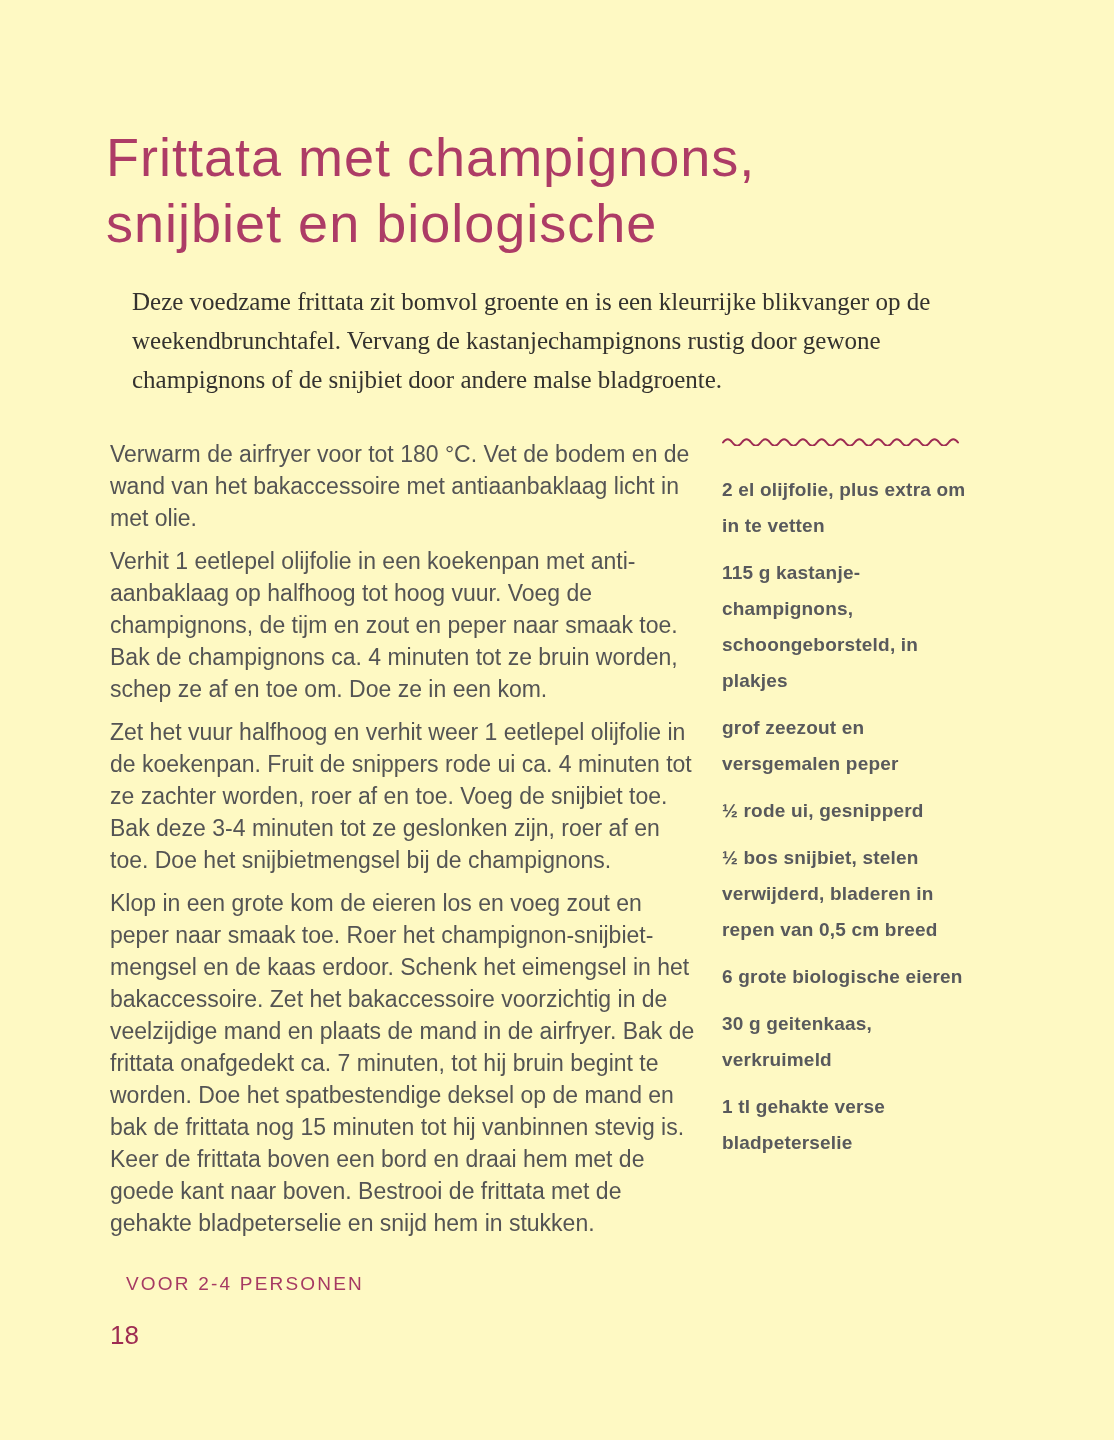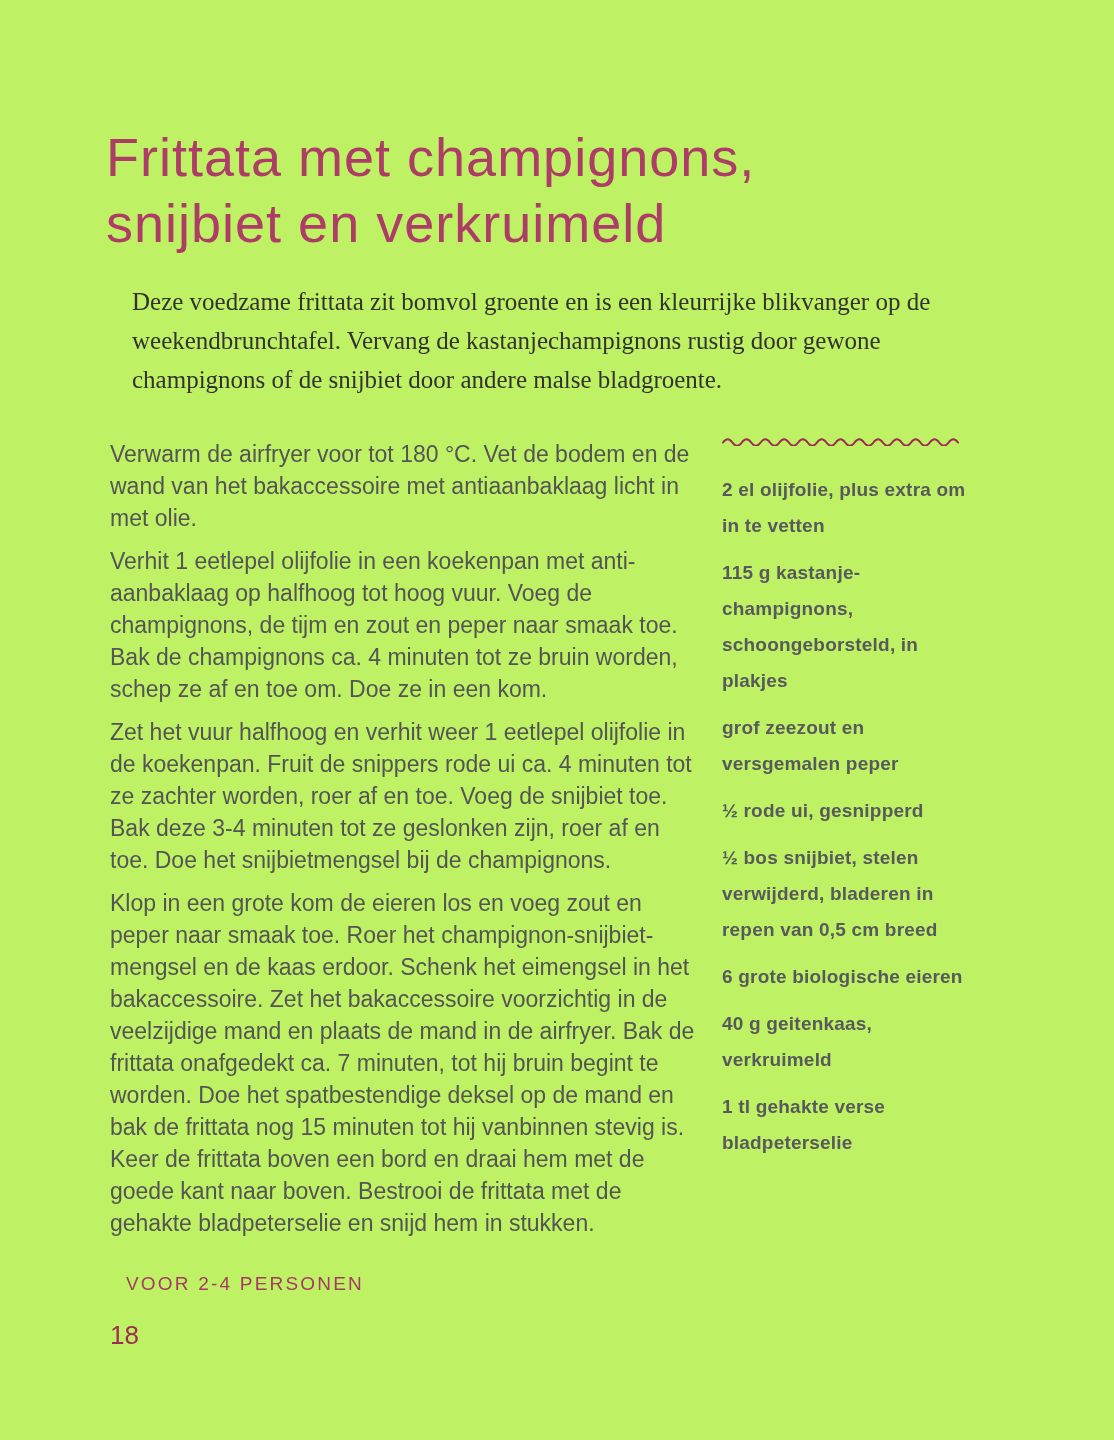--- a/index.html
+++ b/index.html
@@ -4,21 +4,21 @@
 <style>
   html, body {
     margin: 0;
     padding: 0;
     background: #ffffff;
   }
   .page {
     position: relative;
     width: 1114px;
     height: 1440px;
-    background: #bef264;
+    background: #fef9c3;
     font-family: "Liberation Sans", sans-serif;
     overflow: hidden;
   }
   .title {
     position: absolute;
     left: 106px;
     top: 124px;
     margin: 0;
     font-family: "Liberation Sans", sans-serif;
     font-weight: 300;
@@ -90,42 +90,42 @@
     font-weight: 300;
     font-size: 26px;
     color: #9e2c52;
   }
 </style>
 </head>
 <body>
 
 <div class="page">
 
-  <h1 class="title"><span>Frittata met champignons,</span><br><span>snijbiet en verkruimeld</span></h1>
+  <h1 class="title"><span>Frittata met champignons,</span><br><span>snijbiet en biologische</span></h1>
 
   <p class="intro">Deze voedzame frittata zit bomvol groente en is een kleurrijke blikvanger op de weekendbrunchtafel. Vervang de kastanjechampignons rustig door gewone champignons of de snijbiet door andere malse bladgroente.</p>
 
   <div class="instructions">
     <p>Verwarm de airfryer voor tot 180 °C. Vet de bodem en de wand van het bakaccessoire met antiaanbaklaag licht in met olie.</p>
     <p>Verhit 1 eetlepel olijfolie in een koekenpan met anti-aanbaklaag op halfhoog tot hoog vuur. Voeg de champignons, de tijm en zout en peper naar smaak toe. Bak de champignons ca. 4 minuten tot ze bruin worden, schep ze af en toe om. Doe ze in een kom.</p>
     <p>Zet het vuur halfhoog en verhit weer 1 eetlepel olijfolie in de koekenpan. Fruit de snippers rode ui ca. 4 minuten tot ze zachter worden, roer af en toe. Voeg de snijbiet toe. Bak deze 3-4 minuten tot ze geslonken zijn, roer af en toe. Doe het snijbietmengsel bij de champignons.</p>
     <p>Klop in een grote kom de eieren los en voeg zout en peper naar smaak toe. Roer het champignon-snijbiet-mengsel en de kaas erdoor. Schenk het eimengsel in het bakaccessoire. Zet het bakaccessoire voorzichtig in de veelzijdige mand en plaats de mand in de airfryer. Bak de frittata onafgedekt ca. 7 minuten, tot hij bruin begint te worden. Doe het spatbestendige deksel op de mand en bak de frittata nog 15 minuten tot hij vanbinnen stevig is. Keer de frittata boven een bord en draai hem met de goede kant naar boven. Bestrooi de frittata met de gehakte bladpeterselie en snijd hem in stukken.</p>
   </div>
 
   <aside class="ingredients">
     <svg class="wavy" width="246" height="10" viewBox="0 0 246 10" aria-hidden="true">
       <path d="M1 6.5 q4.7 -6.5 9.4 0 t9.4 0 t9.4 0 t9.4 0 t9.4 0 t9.4 0 t9.4 0 t9.4 0 t9.4 0 t9.4 0 t9.4 0 t9.4 0 t9.4 0 t9.4 0 t9.4 0 t9.4 0 t9.4 0 t9.4 0 t9.4 0 t9.4 0 t9.4 0 t9.4 0 t9.4 0 t9.4 0 t9.4 0" fill="none" stroke="#9e2c52" stroke-width="2" stroke-linecap="round"></path>
     </svg>
     <p class="ingredient">2 el olijfolie, plus extra om in te vetten</p>
     <p class="ingredient">115 g kastanje-champignons, schoongeborsteld, in plakjes</p>
     <p class="ingredient">grof zeezout en versgemalen peper</p>
     <p class="ingredient">½ rode ui, gesnipperd</p>
     <p class="ingredient">½ bos snijbiet, stelen verwijderd, bladeren in repen van 0,5 cm breed</p>
     <p class="ingredient">6 grote biologische eieren</p>
-    <p class="ingredient">40 g geitenkaas, verkruimeld</p>
+    <p class="ingredient">30 g geitenkaas, verkruimeld</p>
     <p class="ingredient">1 tl gehakte verse bladpeterselie</p>
   </aside>
 
   <p class="serving">VOOR 2-4 PERSONEN</p>
 
   <p class="page-number">18</p>
 
 </div>
 
 </body></html>

